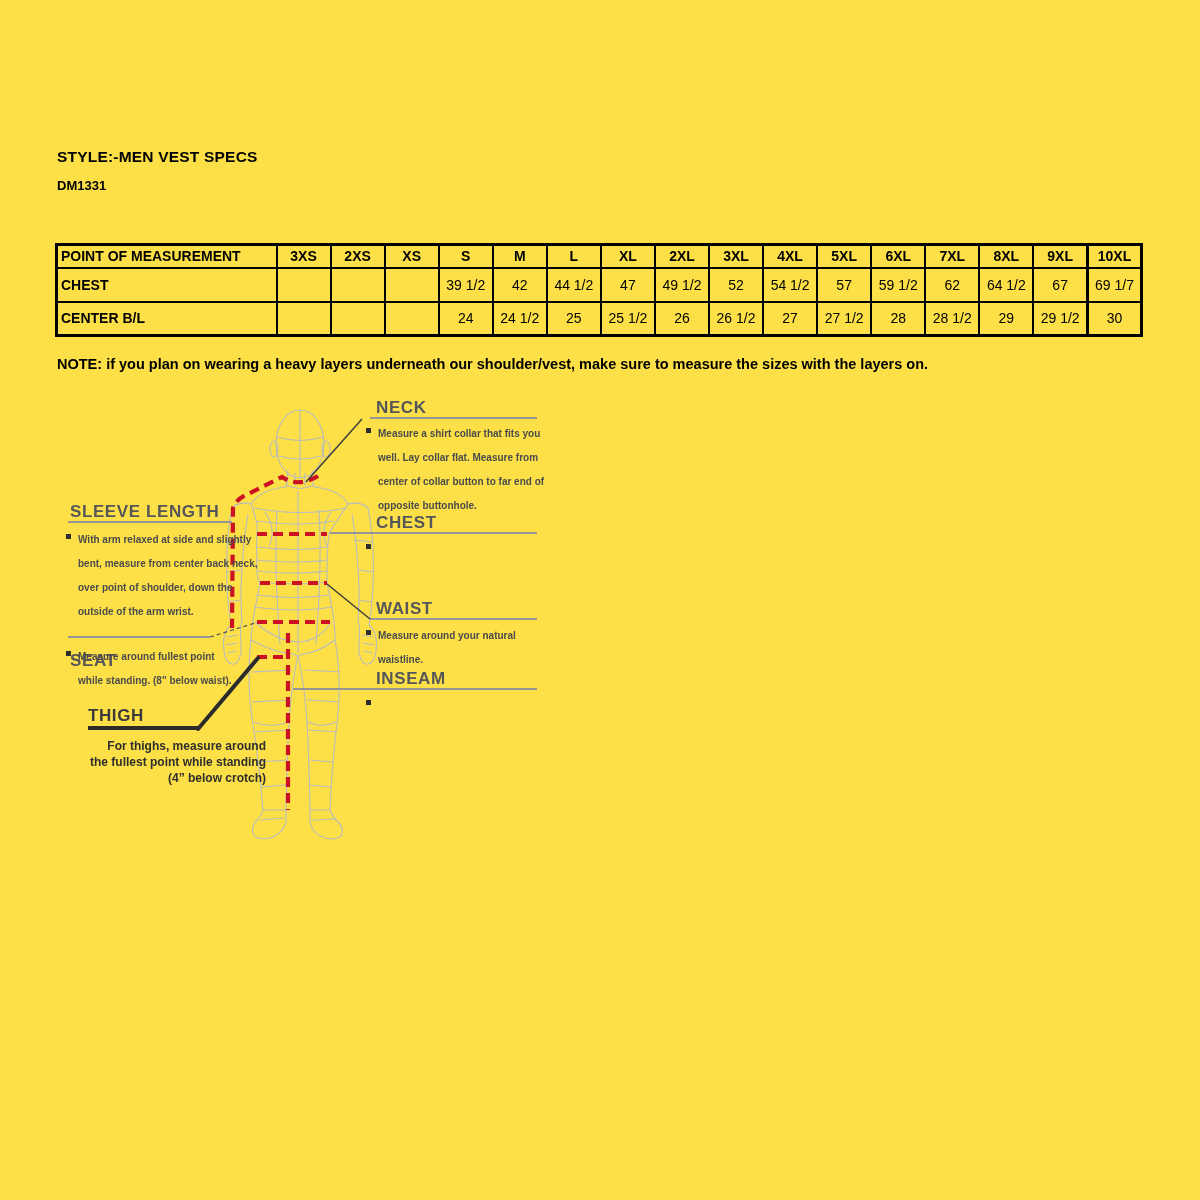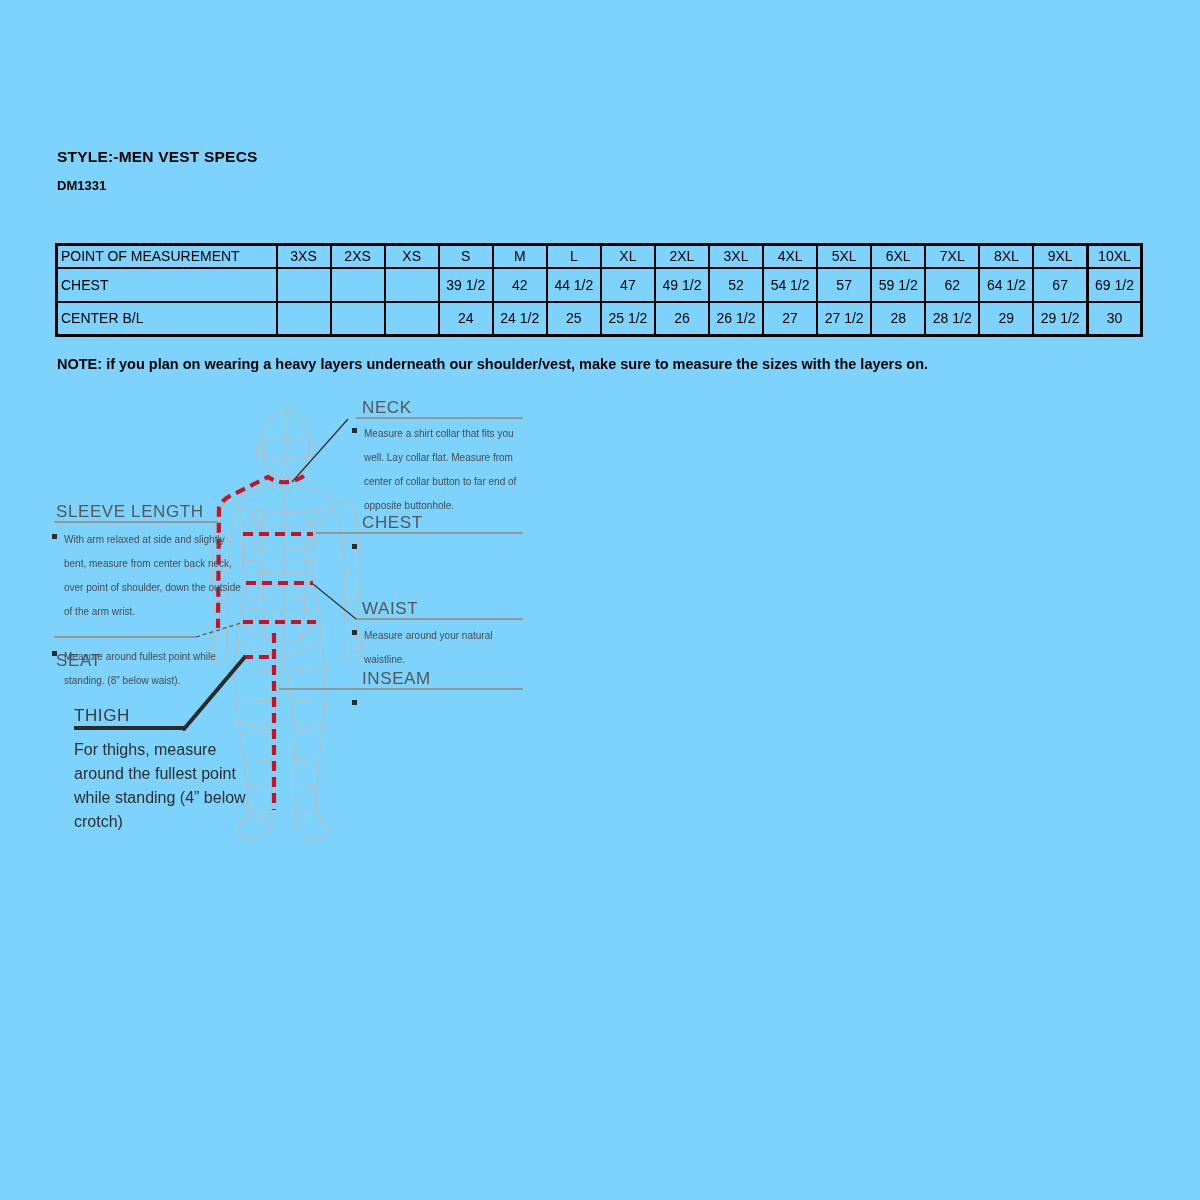--- a/index.html
+++ b/index.html
@@ -1,44 +1,44 @@
 <!DOCTYPE html>
 <html><head>
 <meta charset="utf-8">
 <style>
   * { margin:0; padding:0; box-sizing:border-box; }
   html,body { background:#fff; }
   body { font-family:"Liberation Sans", sans-serif; color:#000; }
-  .page { position:relative; width:1200px; height:1200px; background:#7dd3fc; overflow:hidden; }
+  .page { position:relative; width:1200px; height:1200px; background:#fde047; overflow:hidden; }
 
   
   .style-title { position:absolute; left:57px; top:148px; font-size:15.5px; font-weight:bold; letter-spacing:0.2px; }
   .style-code  { position:absolute; left:57px; top:178px; font-size:13px; font-weight:bold; }
 
   
   table.size-table { position:absolute; left:55px; top:243px; width:1088px; border-collapse:collapse; table-layout:fixed; border:3px solid #000; }
   table.size-table th, table.size-table td { border:2px solid #000; font-size:14px; text-align:center; vertical-align:middle; overflow:hidden; white-space:nowrap; }
   table.size-table thead tr { height:23px; }
   table.size-table tbody tr { height:34px; }
   table.size-table th.pom, table.size-table th.rowlab { text-align:left; padding-left:3px; }
-  table.size-table th { font-weight:normal;border-radius:7px; }
+  table.size-table th { font-weight:bold;border-radius:7px; }
   table.size-table td { font-weight:normal; }
   table.size-table .lastcol { border-left-width:3px; }
 
   
   .note { position:absolute; left:57px; top:356px; width:1100px; font-size:14.5px; font-weight:bold; }
 
   
-  .diagram { position:absolute; left:41px; top:392px; width:482px; height:462px; }
+  .diagram { position:absolute; left:55px; top:392px; width:482px; height:462px;font-weight:bold; }
   .diagram svg { position:absolute; left:0; top:0; }
   .lbl-title { position:absolute; font-size:17px; letter-spacing:0.6px; color:#55565a; white-space:nowrap; }
   .lbl-desc  { position:absolute; font-size:10px; line-height:24px; color:#4a4b4d; }
   .bullet    { position:absolute; width:5px; height:5px; background:#2d2d2d; }
   .thigh-title { color:#3a3a3c; }
-  .thigh-desc  { font-size:16px; line-height:24px; color:#2e2e2e; }
+  .thigh-desc  { font-size:12px; line-height:16px; color:#2e2e2e;text-align:right; }
 </style>
 </head>
 <body>
 
 <div class="page">
 
   <div class="style-title">STYLE:-MEN VEST SPECS</div>
   <div class="style-code">DM1331</div>
 
   <table class="size-table">
@@ -93,21 +93,21 @@
         <td>44 1/2</td>
         <td>47</td>
         <td>49 1/2</td>
         <td>52</td>
         <td>54 1/2</td>
         <td>57</td>
         <td>59 1/2</td>
         <td>62</td>
         <td>64 1/2</td>
         <td>67</td>
-        <td class="lastcol">69 1/2</td>
+        <td class="lastcol">69 1/7</td>
       </tr>
       <tr>
         <th class="rowlab">CENTER B/L</th>
         <td></td>
         <td></td>
         <td></td>
         <td>24</td>
         <td>24 1/2</td>
         <td>25</td>
         <td>25 1/2</td>

